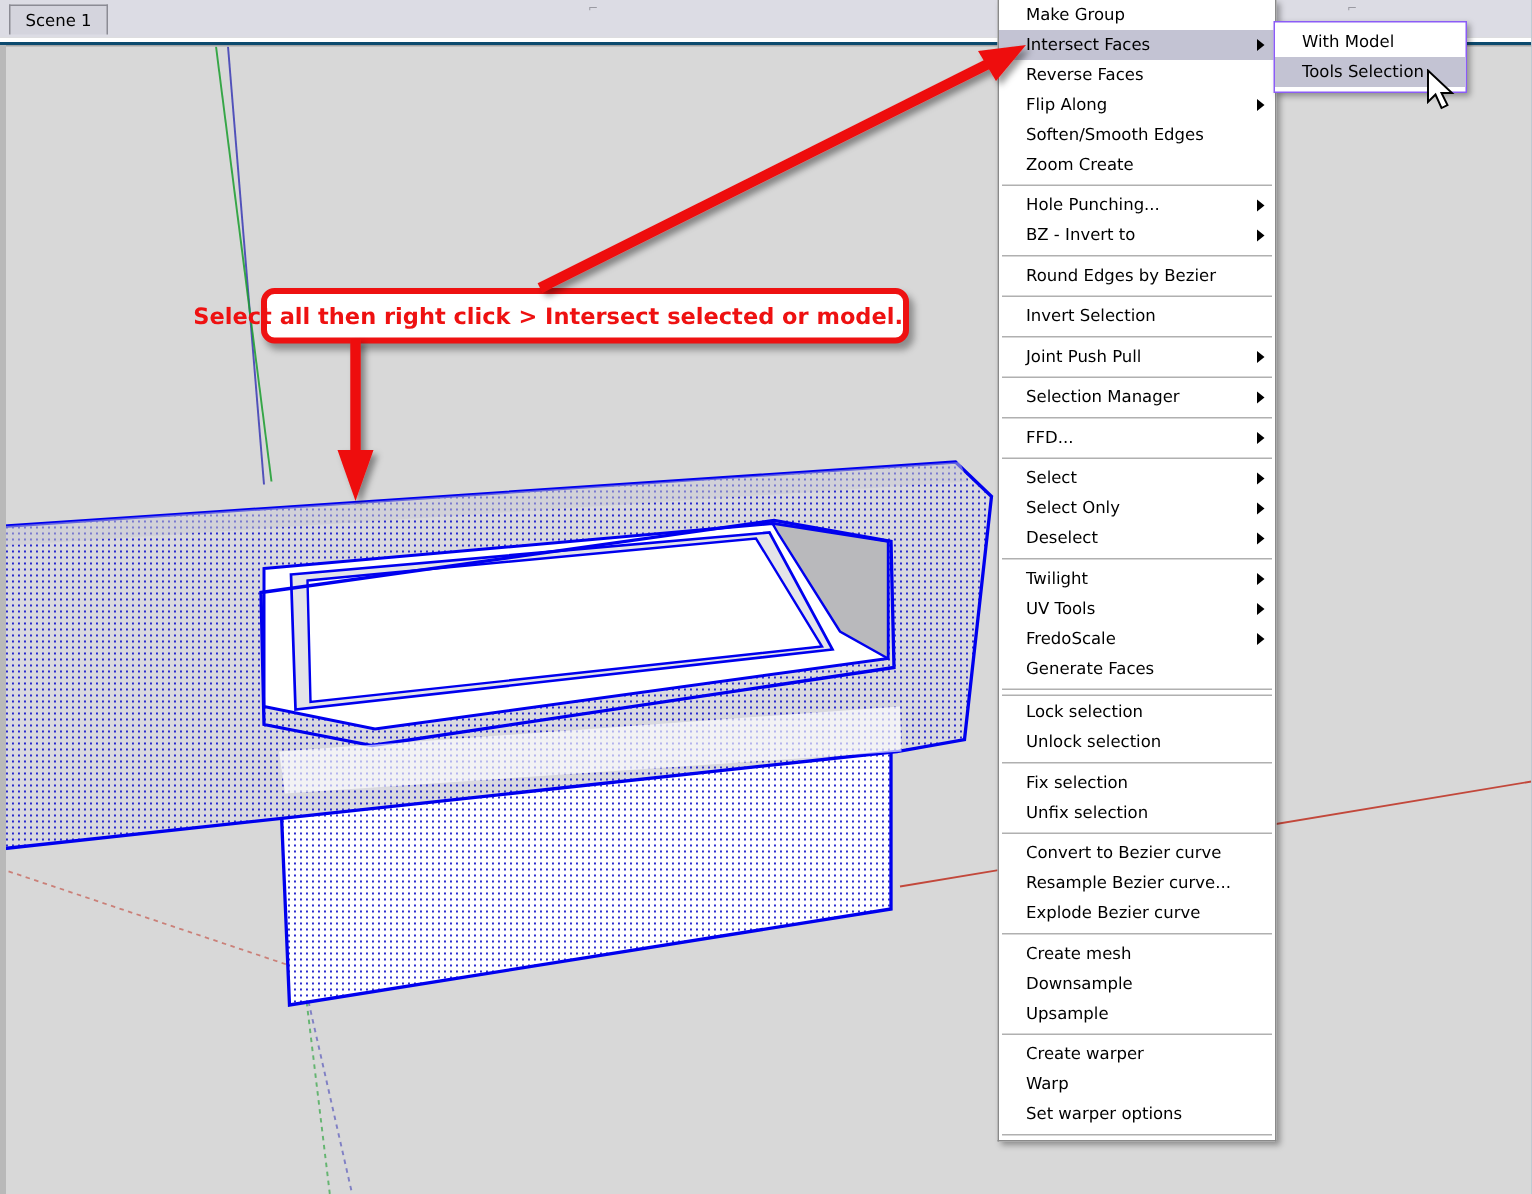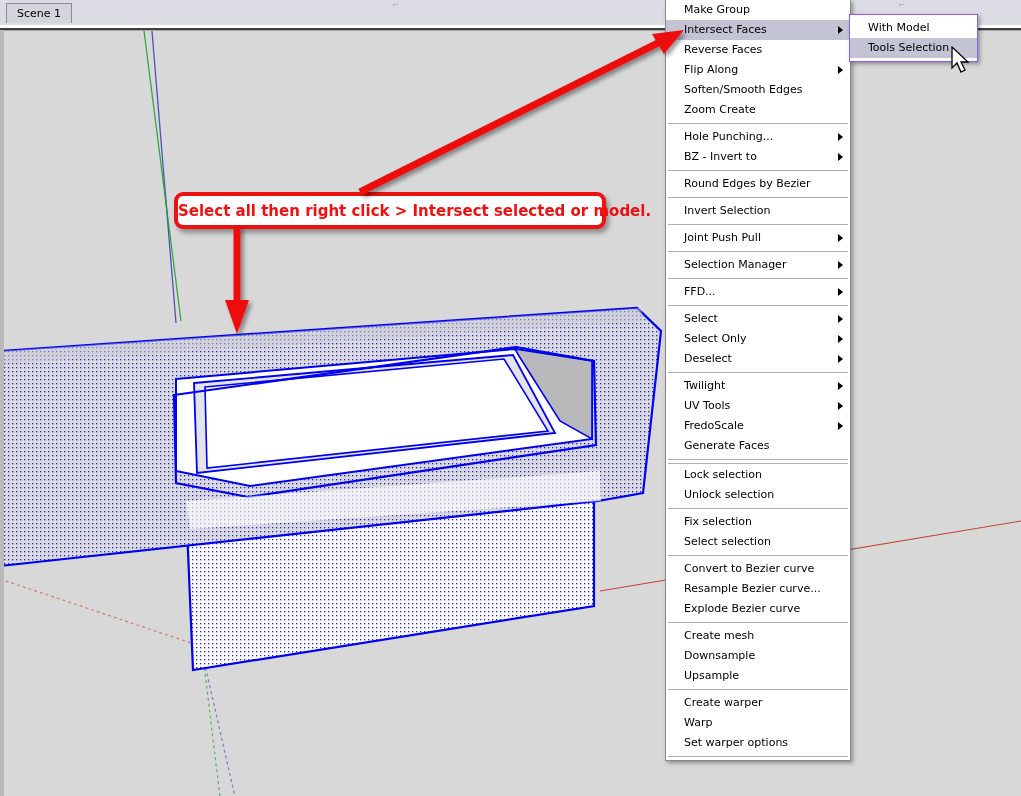--- a/index.html
+++ b/index.html
@@ -9,21 +9,21 @@
   }
   body {
     font-family: "DejaVu Sans", sans-serif;
   }
 
   #app {
     position: relative;
     width: 1021px;
     height: 796px;
     overflow: hidden;
-    background: #404040;
+    background: #0c4a6e;
   }
 
   
   .scene-bar {
     position: absolute;
     left: 0; top: 0;
     width: 1021px;
     height: 26px;
     background: #dcdce4;
     border-bottom: 1px solid #9a9a9a;
@@ -84,21 +84,21 @@
     top: 192px;
     width: 432px;
     height: 37px;
     background: #ffffff;
     border: 4px solid #ee1111;
     border-radius: 9px;
     box-sizing: border-box;
     box-shadow: 3px 4px 5px rgba(0,0,0,0.35);
     display: flex;
     align-items: center;
-    justify-content: flex-start;
+    justify-content: flex-end;
   }
   .callout-text {
     color: #ee1111;
     font-weight: bold;
     font-size: 15px;
     font-family: "DejaVu Sans", sans-serif;
     white-space: nowrap;
   }
 
   
@@ -258,21 +258,21 @@
       <div class="menu-item"><span>Twilight</span><span class="arrow"></span></div>
       <div class="menu-item"><span>UV Tools</span><span class="arrow"></span></div>
       <div class="menu-item"><span>FredoScale</span><span class="arrow"></span></div>
       <div class="menu-item"><span>Generate Faces</span></div>
       <div class="menu-sep"></div>
       <div class="menu-sep double"></div>
       <div class="menu-item"><span>Lock selection</span></div>
       <div class="menu-item"><span>Unlock selection</span></div>
       <div class="menu-sep"></div>
       <div class="menu-item"><span>Fix selection</span></div>
-      <div class="menu-item"><span>Select selection</span></div>
+      <div class="menu-item"><span>Unfix selection</span></div>
       <div class="menu-sep"></div>
       <div class="menu-item"><span>Convert to Bezier curve</span></div>
       <div class="menu-item"><span>Resample Bezier curve...</span></div>
       <div class="menu-item"><span>Explode Bezier curve</span></div>
       <div class="menu-sep"></div>
       <div class="menu-item"><span>Create mesh</span></div>
       <div class="menu-item"><span>Downsample</span></div>
       <div class="menu-item"><span>Upsample</span></div>
       <div class="menu-sep"></div>
       <div class="menu-item"><span>Create warper</span></div>

